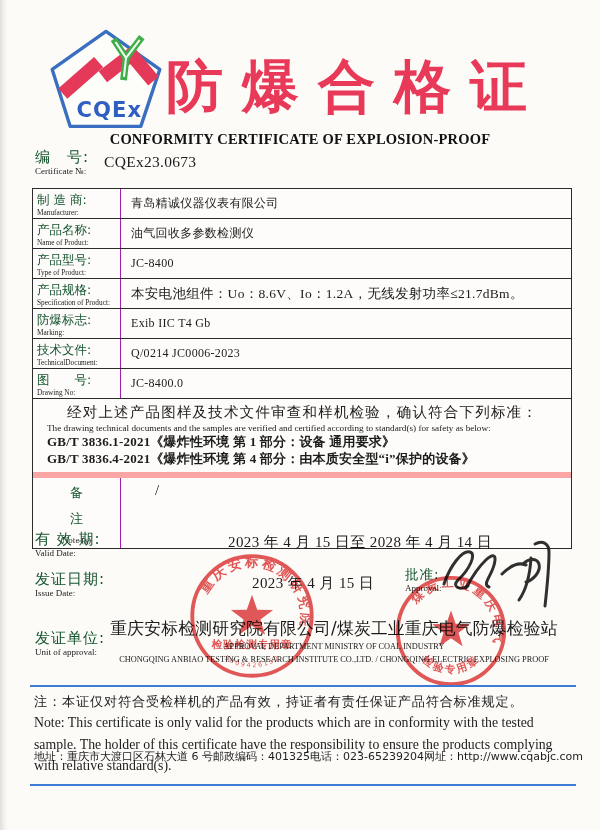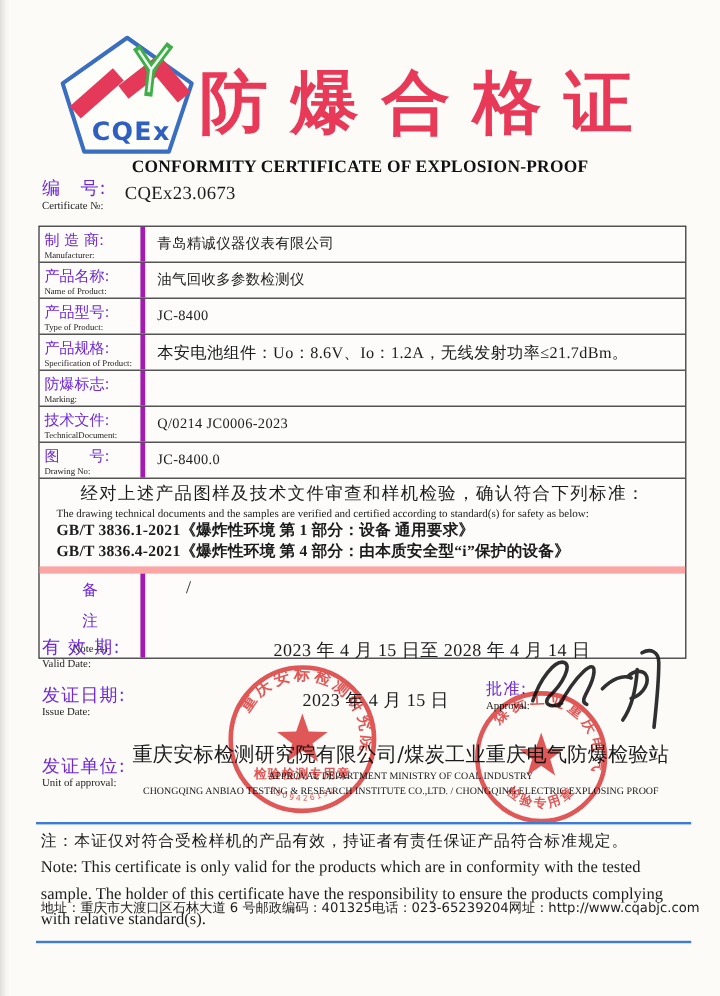--- a/index.html
+++ b/index.html
@@ -15,29 +15,29 @@
   }
   .abs { position:absolute; }
 
   
   .logo { left:48px; top:28px; width:116px; height:106px; }
   .title { left:166px; top:54px; font-family:"DejaVu Sans",sans-serif; font-weight:bold;
            font-size:57px; line-height:64px; letter-spacing:19px; color:#e83a58; white-space:nowrap; }
   .subtitle { left:0; right:0; top:131px; text-align:center; font-weight:bold;
               font-size:14.5px; letter-spacing:.2px; color:#111; }
   .certno-label { left:35px; top:149px; }
-  .label-cn { font-family:"DejaVu Sans",sans-serif; font-size:15px; letter-spacing:1px; color:#6d28d9; line-height:17px; white-space:nowrap;}
+  .label-cn { font-family:"DejaVu Sans",sans-serif; font-size:15px; letter-spacing:1px; color:#14532d; line-height:17px; white-space:nowrap;}
   .label-en { font-size:9px; line-height:11px; color:#222; white-space:nowrap;}
   .certno-value { left:104px; top:153px; font-size:15.5px; letter-spacing:.3px; }
 
   
   .ctable { left:32px; top:188px; width:540px; border:1.5px solid #2b2b2b; background:rgba(255,255,255,.25); }
   .trow { display:flex; border-bottom:1px solid #2b2b2b; min-height:28.6px; }
   .trow:last-child { border-bottom:none; }
-  .tlabel { width:88px; border-right:4px solid #a21caf; padding:2px 3px 1px 4px; }
+  .tlabel { width:88px; border-right:1px solid #a21caf; padding:2px 3px 1px 4px; }
   .tlabel .label-cn { font-size:12.5px; letter-spacing:0; }
   .tlabel .label-en { font-size:7.3px; line-height:9px; }
   .tvalue { flex:1; display:flex; align-items:center; padding:2px 10px; font-size:12px; letter-spacing:.3px; }
   .tvalue.small { font-size:13.5px; }
   .standards { display:block; padding:4px 8px 5px 8px; border-bottom:6px solid #fca5a5; }
   .std-cn { font-family:"DejaVu Sans",sans-serif; font-size:14.5px; line-height:19px; letter-spacing:1.2px; padding-left:26px; }
   .std-en { font-size:9.2px; line-height:12px; padding-left:6px; color:#1a1a1a; }
   .std-item { font-size:13px; font-weight:600; line-height:16.5px; padding-left:6px; letter-spacing:.2px; }
   .noterow { min-height:70px; }
   .noterow .tlabel { display:flex; flex-direction:column; justify-content:space-between; align-items:center; padding:6px 2px 3px 2px; }
@@ -118,20 +118,21 @@
         <div class="label-en">Specification of Product:</div>
       </div>
       <div class="tvalue small">本安电池组件：Uo：8.6V、Io：1.2A，无线发射功率≤21.7dBm。</div>
     </div>
 
     <div class="trow">
       <div class="tlabel">
         <div class="label-cn">防爆标志:</div>
         <div class="label-en">Marking:</div>
       </div>
+      <div class="tvalue">Exib IIC T4 Gb</div>
     </div>
 
     <div class="trow">
       <div class="tlabel">
         <div class="label-cn">技术文件:</div>
         <div class="label-en">TechnicalDocument:</div>
       </div>
       <div class="tvalue">Q/0214 JC0006-2023</div>
     </div>
 

